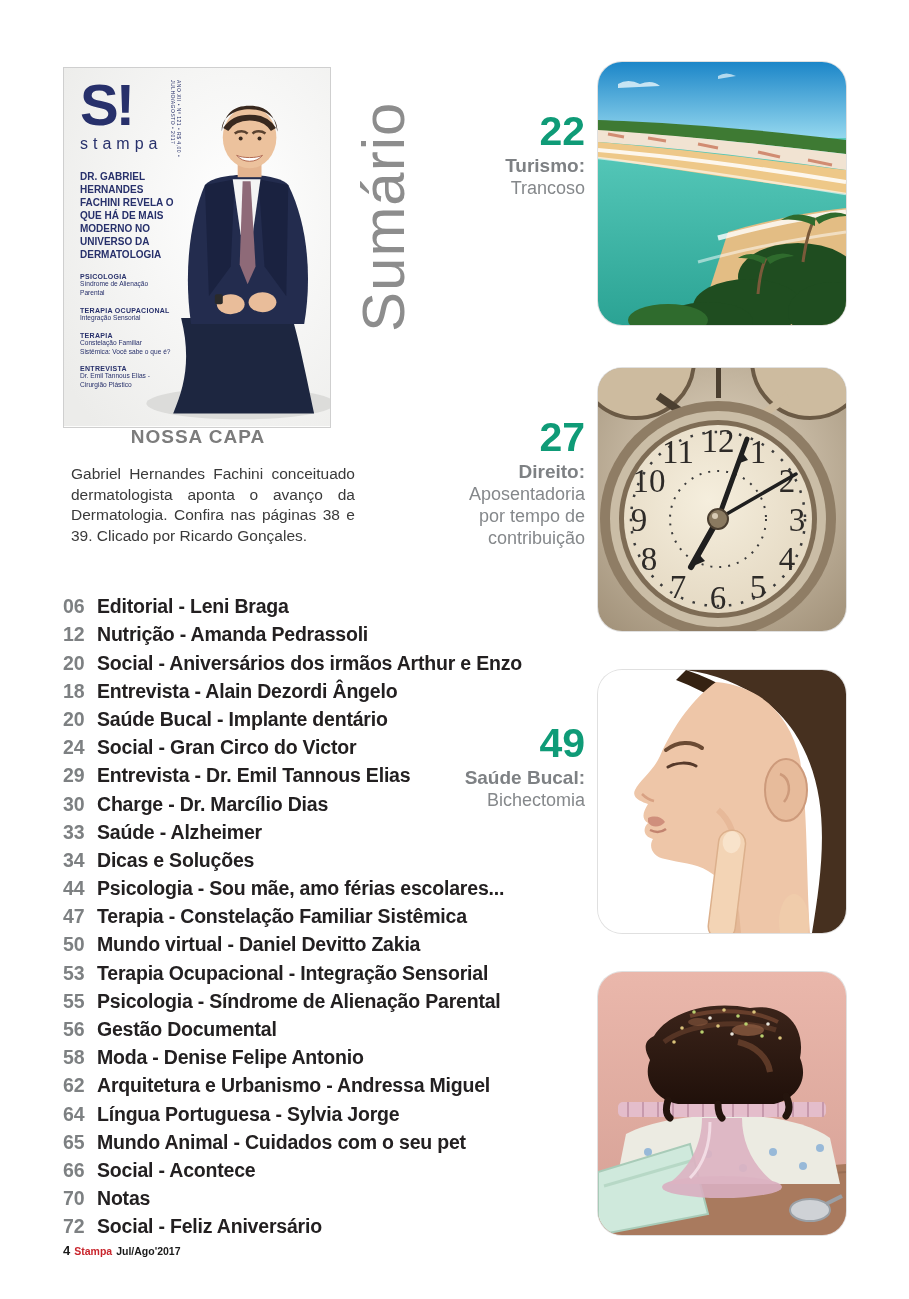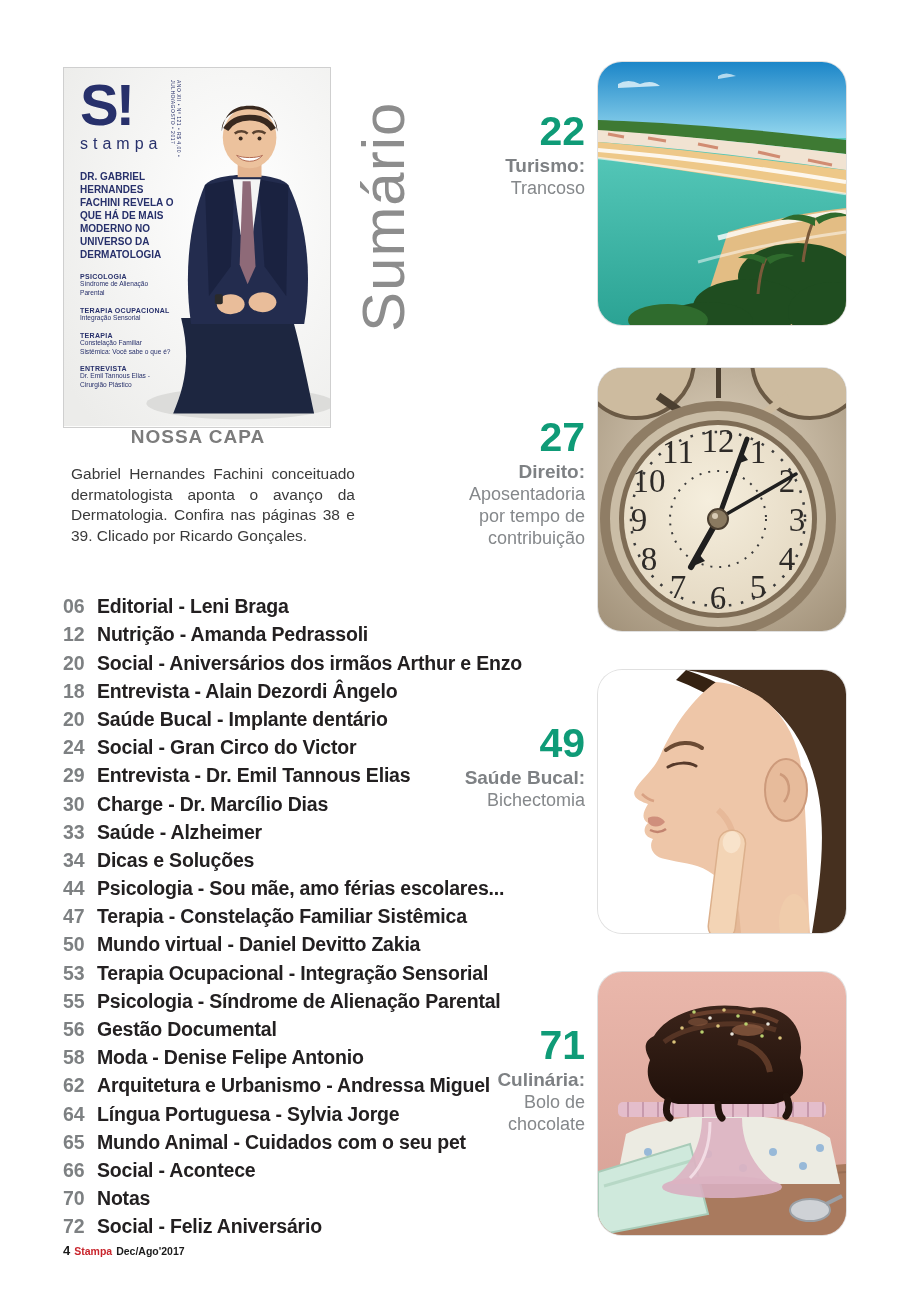--- a/index.html
+++ b/index.html
@@ -240,26 +240,20 @@
     <div class="feat-line">por tempo de</div>
     <div class="feat-line">contribuição</div>
   </div>
 
   <div class="feature-text ft-49">
     <div class="feat-num">49</div>
     <div class="feat-title">Saúde Bucal:</div>
     <div class="feat-line">Bichectomia</div>
   </div>
 
-  <div class="feature-text ft-71">
-    <div class="feat-num">71</div>
-    <div class="feat-title">Culinária:</div>
-    <div class="feat-line">Bolo de</div>
-    <div class="feat-line">chocolate</div>
-  </div>
 
   <div class="photo ph-1">
     <svg viewBox="0 0 248 263" preserveAspectRatio="none">
       <defs>
         <linearGradient id="sky" x1="0" y1="0" x2="0" y2="1">
           <stop offset="0%" stop-color="#1c86c8"></stop>
             <stop offset="100%" stop-color="#9bdcf0"></stop>
         </linearGradient>
         <linearGradient id="sea" x1="0" y1="0" x2="0" y2="1">
           <stop offset="0%" stop-color="#58cabb"></stop>
@@ -456,16 +450,16 @@
       </g>
 
       <ellipse cx="212" cy="238" rx="20" ry="11" fill="#cfd2d6" stroke="#9aa0a6" stroke-width="2"></ellipse>
       <path d="M228,232 L244,224" stroke="#9aa0a6" stroke-width="4"></path>
     </svg>
   </div>
 
   <div class="footer">
     <span class="pg">4</span>
     <span class="mag">Stampa</span>
-    <span class="issue">Dec/Ago'2017</span>
+    <span class="issue">Jul/Ago'2017</span>
   </div>
 
 </div>
 
 </body></html>

